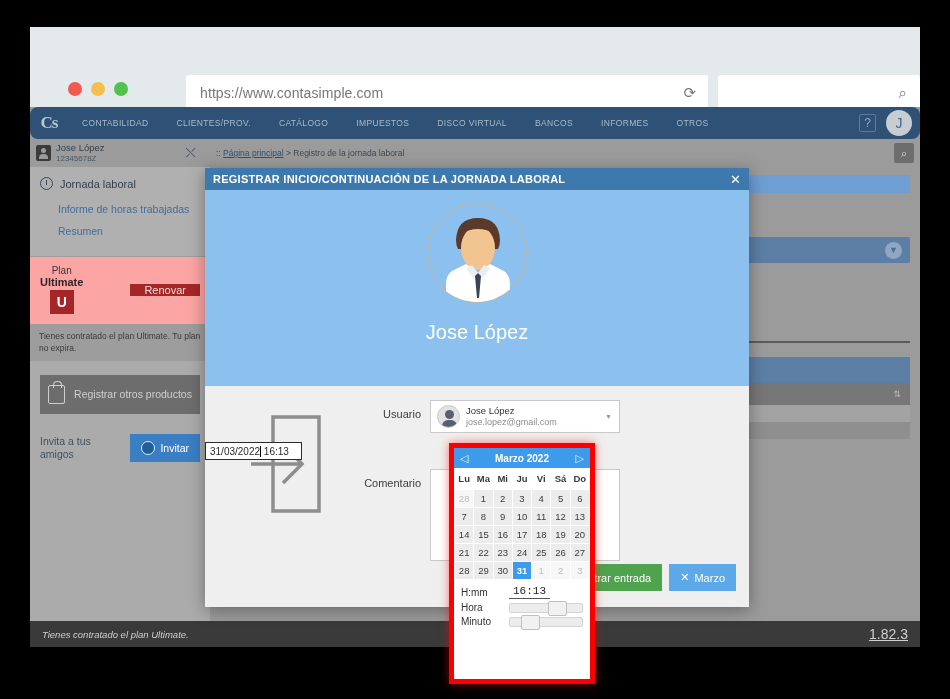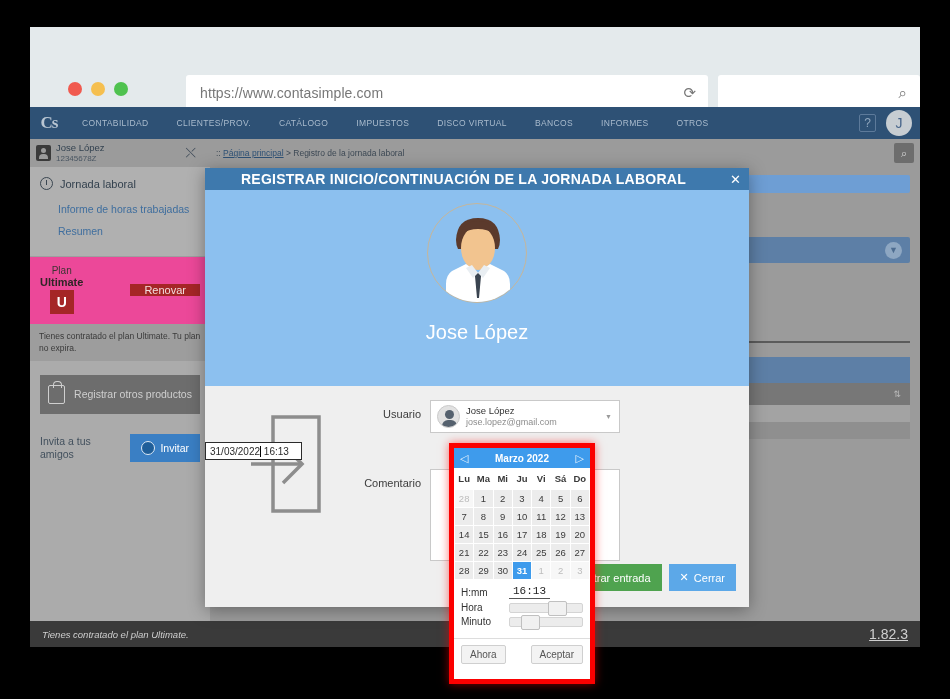--- a/index.html
+++ b/index.html
@@ -47,21 +47,21 @@
   .app {
     position: absolute; left: 30px; top: 107px;
     width: 890px; height: 540px;
     background: #9b9b9b; overflow: hidden;
   }
 
   
   .topnav {
     position: relative; height: 32px;
     background: #2e5175;
-    display: flex; align-items: center;
+    display: flex; align-items: center; border-radius: 8px;
   }
   .logo {
     width: 38px; text-align: center;
     color: #b9c6d3; font-size: 17px; font-weight: bold;
     font-family: "Liberation Serif", serif;
     letter-spacing: -1px;
   }
   .navitems { display: flex; align-items: flex-end; }
   .navitem {
     color: #a9bbcd; font-size: 8.5px; letter-spacing: .35px;
@@ -141,21 +141,21 @@
   }
   .clock-ico::after {
     content: ""; position: absolute; left: 4.5px; top: 2px;
     width: 1.6px; height: 5px; background: #3a4651;
   }
   .side-link {
     padding: 4px 10px 4px 28px; font-size: 10.5px; color: #3f6e9e;
     line-height: 1.35; cursor: pointer;
   }
   .plan-box {
-    background: #ec4899; padding: 8px 10px 10px 10px;
+    background: #fca5a5; padding: 8px 10px 10px 10px;
     display: flex; align-items: center; gap: 8px;
   }
   .plan-left { text-align: center; line-height: 1.1; }
   .plan-word { font-size: 10px; color: #3d3434; }
   .plan-name { font-size: 11px; font-weight: bold; color: #2f2525; }
   .plan-badge {
     width: 24px; height: 24px; background: #a52626; color: #fff;
     display: flex; align-items: center; justify-content: center;
     font-size: 14px; font-weight: bold; margin: 2px auto 0;
   }
@@ -236,21 +236,21 @@
     position: absolute; left: 175px; top: 61px;
     width: 544px; height: 439px;
     background: #efefef;
     box-shadow: 0 3px 16px rgba(0,0,0,.35);
   }
   .modal-head {
     height: 22px; background: #3e79ad;
     display: flex; align-items: center; padding: 0 8px;
   }
   .modal-title {
-    color: #fff; font-size: 14px; letter-spacing: .25px; font-weight: bold; margin-left: 28px;
+    color: #fff; font-size: 11px; letter-spacing: .25px; font-weight: bold;
   }
   .modal-close { margin-left: auto; color: #fff; font-size: 13px; cursor: pointer; line-height: 1; }
 
   .modal-hero {
     height: 196px; background: #8cc0ef;
     display: flex; flex-direction: column; align-items: center;
     justify-content: flex-start; padding-top: 13px;
   }
   .hero-avatar {
     width: 100px; height: 100px; border-radius: 50%;
@@ -535,21 +535,21 @@
 
           <div class="field-row">
             <div class="field-label">Comentario</div>
             <div class="comment-area"></div>
           </div>
 
           <div class="modal-actions">
             <button class="btn-green">Registrar entrada</button>
             <button class="btn-blue">
               <span>✕</span>
-              <span>Cerrar</span>
+              <span>Marzo</span>
             </button>
           </div>
         </div>
       </div>
     </div>
   </div>
 
   <div class="dp-wrap">
     <div class="dp-head">
       <span class="dp-nav">◁</span>
@@ -630,19 +630,15 @@
           </span>
       </div>
       <div class="dp-time-row">
         <span class="dp-time-lbl">Minuto</span>
         <span class="slider">
             <span class="knob" id="min-knob" style="left: calc(21% - 4px);"></span>
           </span>
       </div>
     </div>
 
-    <div class="dp-foot">
-      <button class="dp-btn">Ahora</button>
-      <button class="dp-btn">Aceptar</button>
-    </div>
   </div>
 
 </div>
 
 </body></html>

